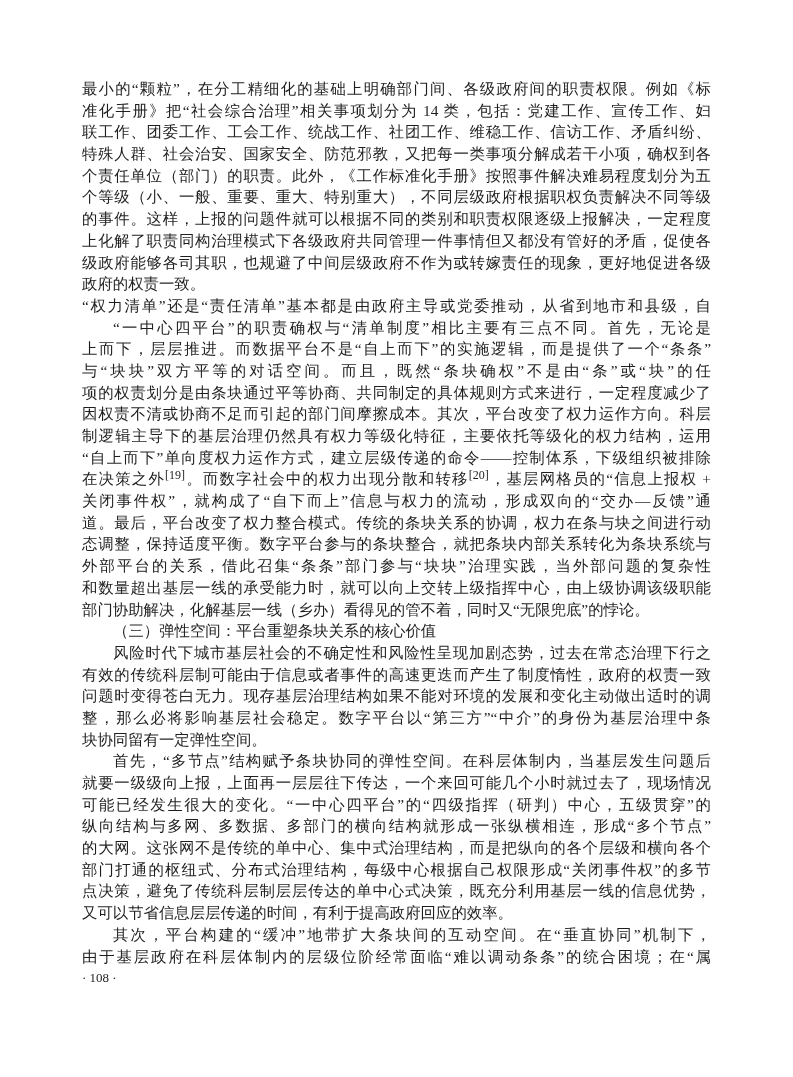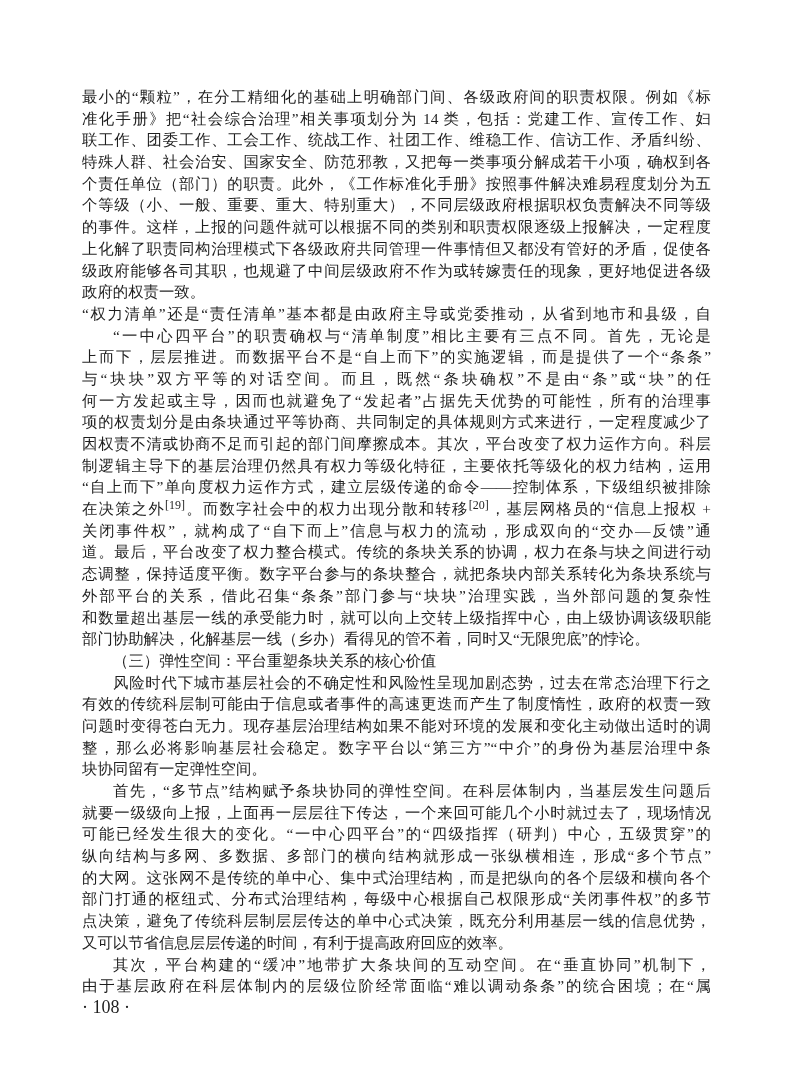--- a/index.html
+++ b/index.html
@@ -16,21 +16,21 @@
     color: #1e1e1e;
   }
   .page {
     position: absolute;
     inset: 0;
     background: #ffffff;
   }
   .text-column {
     position: absolute;
     left: 82px;
-    top: 86px;
+    top: 78px;
     width: 629px;
     font-size: 15.4px;
   }
   .line {
     height: 21.7px;
     line-height: 21.8px;
     text-align: justify;
     overflow: hidden;
   }
   .line.fill {
@@ -45,21 +45,21 @@
   }
   .line sup {
     font-size: 12px;
     line-height: 0;
     vertical-align: 5px;
     letter-spacing: 0;
   }
   .page-number {
     height: 21.7px;
     line-height: 21.7px;
-    font-size: 18px;
+    font-size: 13px;
     text-align: left;
     text-align-last: left;
   }
 </style>
 </head>
 <body>
 
 <div class="page">
   <div class="text-column" id="text-column">
 
@@ -70,21 +70,20 @@
       <div class="line fill">个责任单位（部门）的职责。此外，《工作标准化手册》按照事件解决难易程度划分为五</div>
       <div class="line fill">个等级（小、一般、重要、重大、特别重大），不同层级政府根据职权负责解决不同等级</div>
       <div class="line fill">的事件。这样，上报的问题件就可以根据不同的类别和职责权限逐级上报解决，一定程度</div>
       <div class="line fill">上化解了职责同构治理模式下各级政府共同管理一件事情但又都没有管好的矛盾，促使各</div>
       <div class="line fill">级政府能够各司其职，也规避了中间层级政府不作为或转嫁责任的现象，更好地促进各级</div>
       <div class="line">政府的权责一致。</div>
       <div class="line fill">“权力清单”还是“责任清单”基本都是由政府主导或党委推动，从省到地市和县级，自</div>
       <div class="line indent fill">“一中心四平台”的职责确权与“清单制度”相比主要有三点不同。首先，无论是</div>
       <div class="line fill">上而下，层层推进。而数据平台不是“自上而下”的实施逻辑，而是提供了一个“条条”</div>
       <div class="line fill">与“块块”双方平等的对话空间。而且，既然“条块确权”不是由“条”或“块”的任</div>
-      <div class="line fill">何一方发起或主导，因而也就避免了“发起者”占据先天优势的可能性，所有的治理事</div>
       <div class="line fill">项的权责划分是由条块通过平等协商、共同制定的具体规则方式来进行，一定程度减少了</div>
       <div class="line fill">因权责不清或协商不足而引起的部门间摩擦成本。其次，平台改变了权力运作方向。科层</div>
       <div class="line fill">制逻辑主导下的基层治理仍然具有权力等级化特征，主要依托等级化的权力结构，运用</div>
       <div class="line fill">“自上而下”单向度权力运作方式，建立层级传递的命令——控制体系，下级组织被排除</div>
       <div class="line fill">在决策之外<sup>[19]</sup>。而数字社会中的权力出现分散和转移<sup>[20]</sup>，基层网格员的“信息上报权 +</div>
       <div class="line fill">关闭事件权”，就构成了“自下而上”信息与权力的流动，形成双向的“交办—反馈”通</div>
       <div class="line fill">道。最后，平台改变了权力整合模式。传统的条块关系的协调，权力在条与块之间进行动</div>
       <div class="line fill">态调整，保持适度平衡。数字平台参与的条块整合，就把条块内部关系转化为条块系统与</div>
       <div class="line fill">外部平台的关系，借此召集“条条”部门参与“块块”治理实践，当外部问题的复杂性</div>
       <div class="line fill">和数量超出基层一线的承受能力时，就可以向上交转上级指挥中心，由上级协调该级职能</div>

